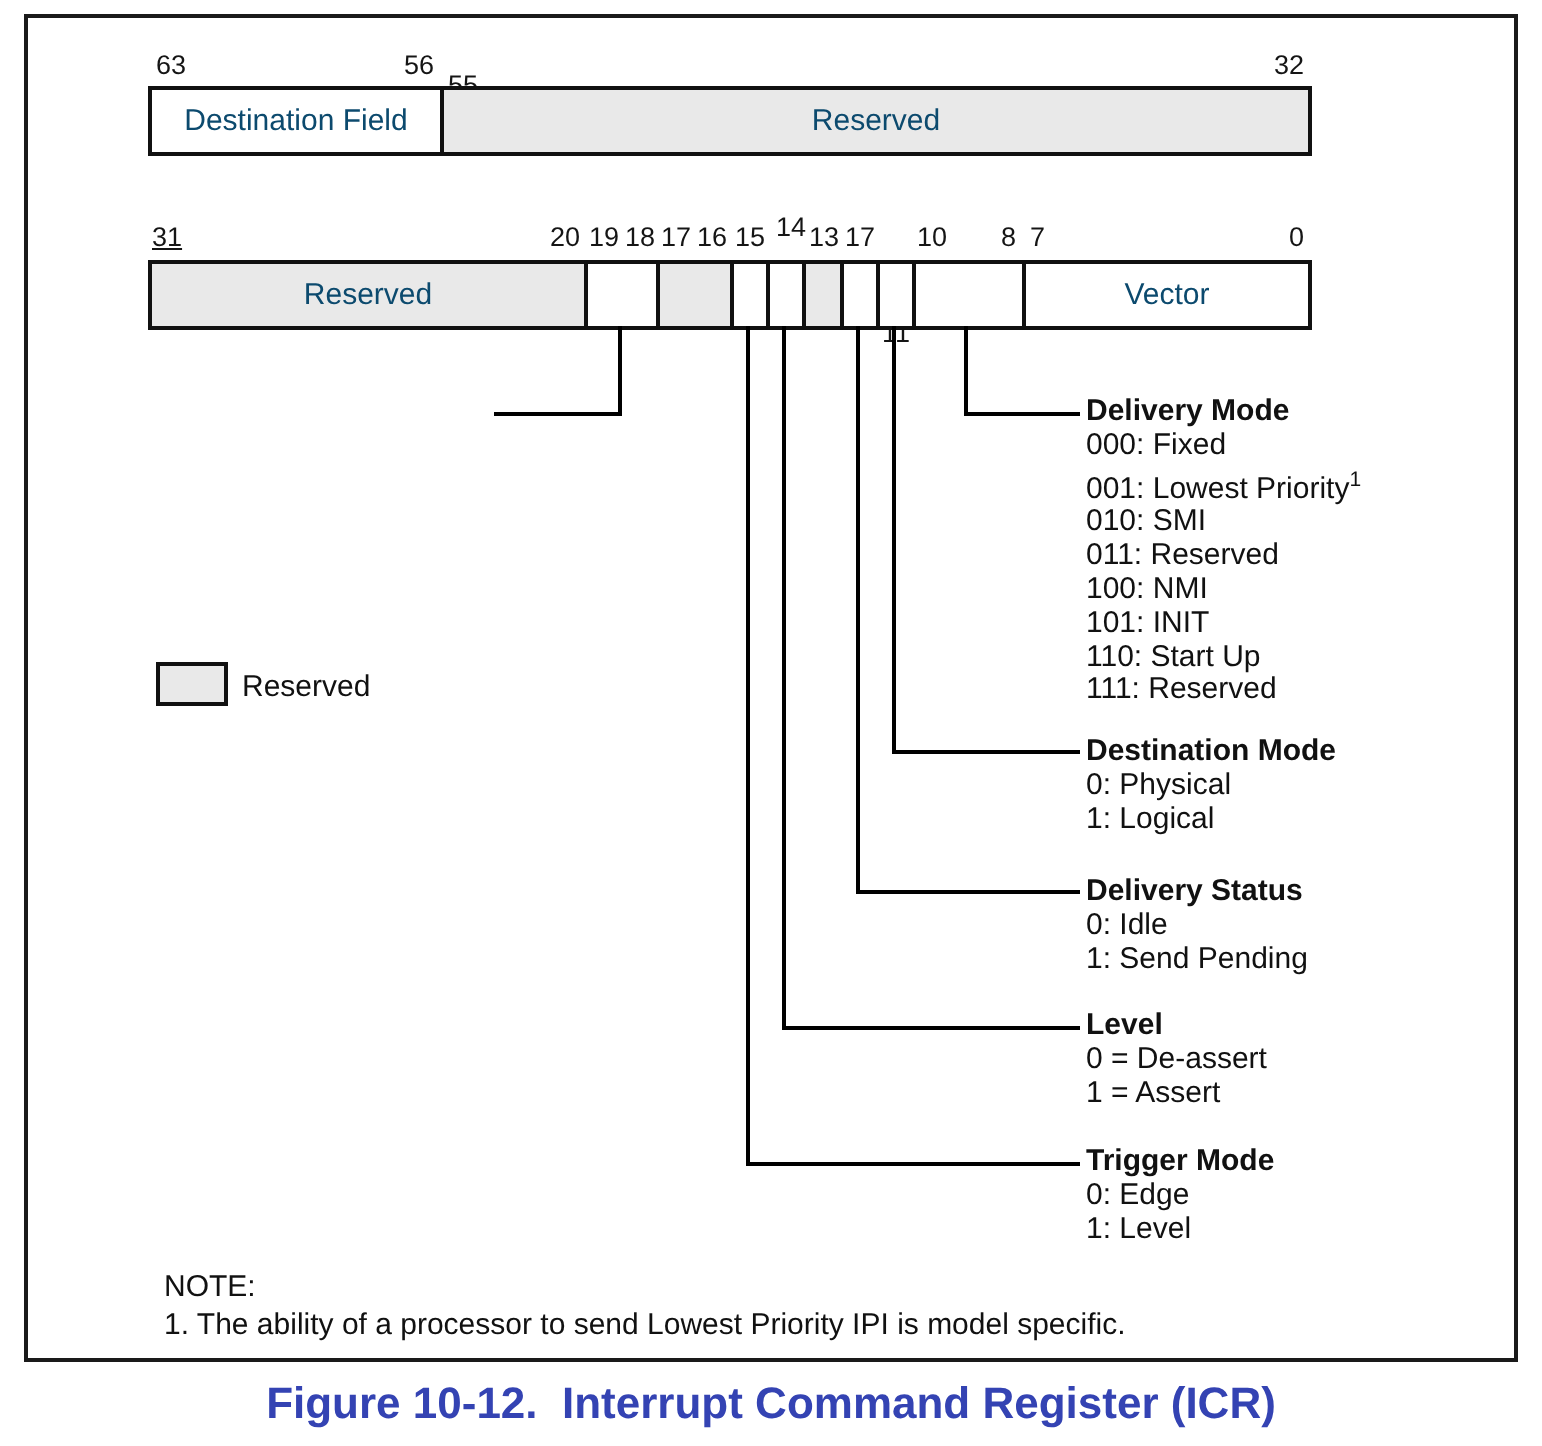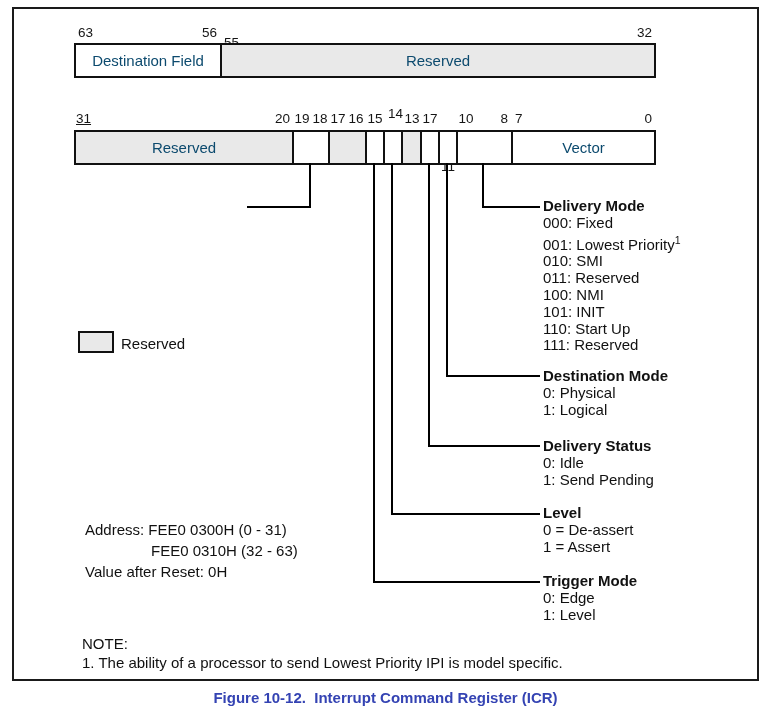--- a/index.html
+++ b/index.html
@@ -30,21 +30,21 @@
   .legend-box{
     position:absolute;left:78px;top:331px;width:36px;height:22px;
     border:2px solid #111;box-sizing:border-box;background:#e9e9e9;
   }
   .legend-label{position:absolute;left:121px;top:335px;font-size:15px;}
   .addr{position:absolute;left:85px;top:519px;font-size:15px;line-height:21px;white-space:nowrap;}
   .addr .indent{padding-left:66px;}
   .note{position:absolute;left:82px;top:634px;font-size:15px;line-height:19px;white-space:nowrap;}
   .caption{
     position:absolute;left:0;top:689px;width:771px;text-align:center;
-    font-size:15px;font-weight:bold;color:#3443b3;white-space:pre;
+    font-size:22px;font-weight:bold;color:#3443b3;white-space:pre;
   }
 </style>
 </head>
 <body>
 
 <div class="page">
 
   <div class="fig-border"></div>
 
   <span class="tick" style="left:78px;top:26px;">63</span>
@@ -145,25 +145,20 @@
 
   <div class="block" style="left:543px;top:573px;">
     <div class="bh">Trigger Mode</div>
     <div>0: Edge</div>
     <div>1: Level</div>
   </div>
 
   <div class="legend-box"></div>
   <span class="legend-label">Reserved</span>
 
-  <div class="addr">
-    <div>Address: FEE0 0300H (0 - 31)</div>
-    <div class="indent">FEE0 0310H (32 - 63)</div>
-    <div>Value after Reset: 0H</div>
-  </div>
 
   <div class="note">
     <div>NOTE:</div>
     <div>1. The ability of a processor to send Lowest Priority IPI is model specific.</div>
   </div>
 
   <div class="caption">Figure 10-12.  Interrupt Command Register (ICR)</div>
 
 </div>
 

